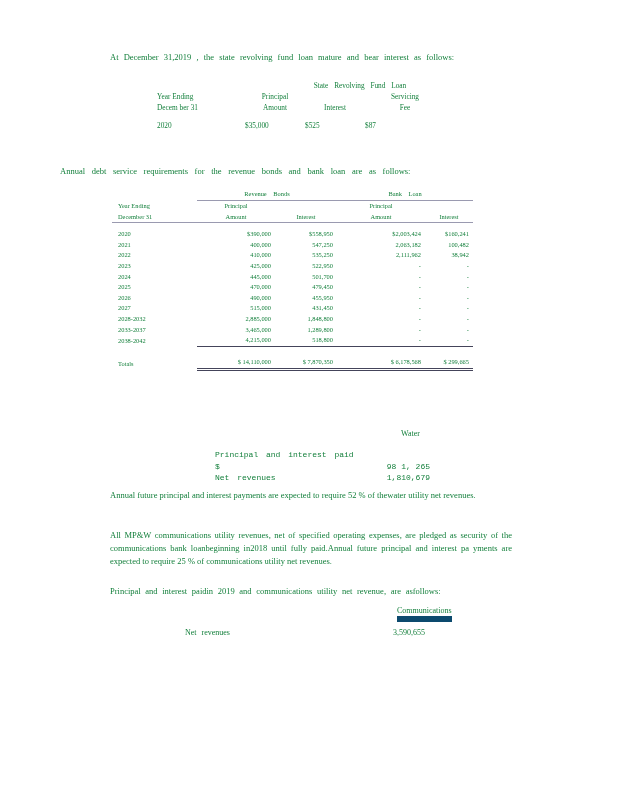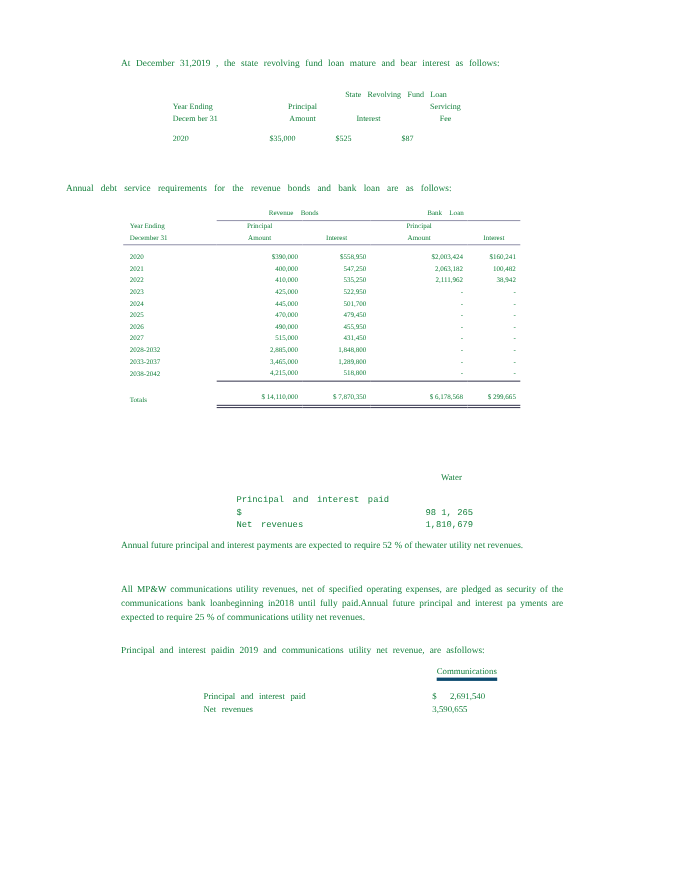--- a/index.html
+++ b/index.html
@@ -56,21 +56,21 @@
   
   .water-head { position: absolute; left: 401px; top: 429px; font-size: 8px; }
   .wtable { position: absolute; left: 215px; top: 449px; font-size: 8px; }
   .wtable td { height: 11.5px; line-height: 11.5px; font-family: Liberation Mono, monospace; }
   .wtable .lbl { text-align: left; word-spacing: 3px; }
   .wtable .val { text-align: right; }
 
   
   .comms-head {
     position: absolute; left: 397px; top: 606px; font-size: 8px;
-    border-bottom: 3px solid #0c4a6e; padding-bottom: 1px;
+    border-bottom: 6px solid #0c4a6e; padding-bottom: 1px;
   }
   .ctable { position: absolute; left: 185px; top: 627px; font-size: 8px; }
   .ctable td { height: 11.5px; line-height: 11.5px; }
   .ctable .lbl { text-align: left; word-spacing: 3px; }
   .ctable .val { text-align: left; white-space: pre; }
 </style>
 </head>
 <body>
 
 <div class="page">
@@ -282,24 +282,20 @@
 
   <div class="comms-head">Communications</div>
 
   <table class="ctable">
     <colgroup>
         <col style="width:208px">
         <col style="width:95px">
       </colgroup>
     <tbody>
 
-        <tr>
-          <td class="lbl">Principal and interest paid</td>
-          <td class="val">$      2,691,540</td>
-        </tr>
 
         <tr>
           <td class="lbl">Net revenues</td>
           <td class="val">3,590,655</td>
         </tr>
       </tbody>
   </table>
 
 </div>
 

